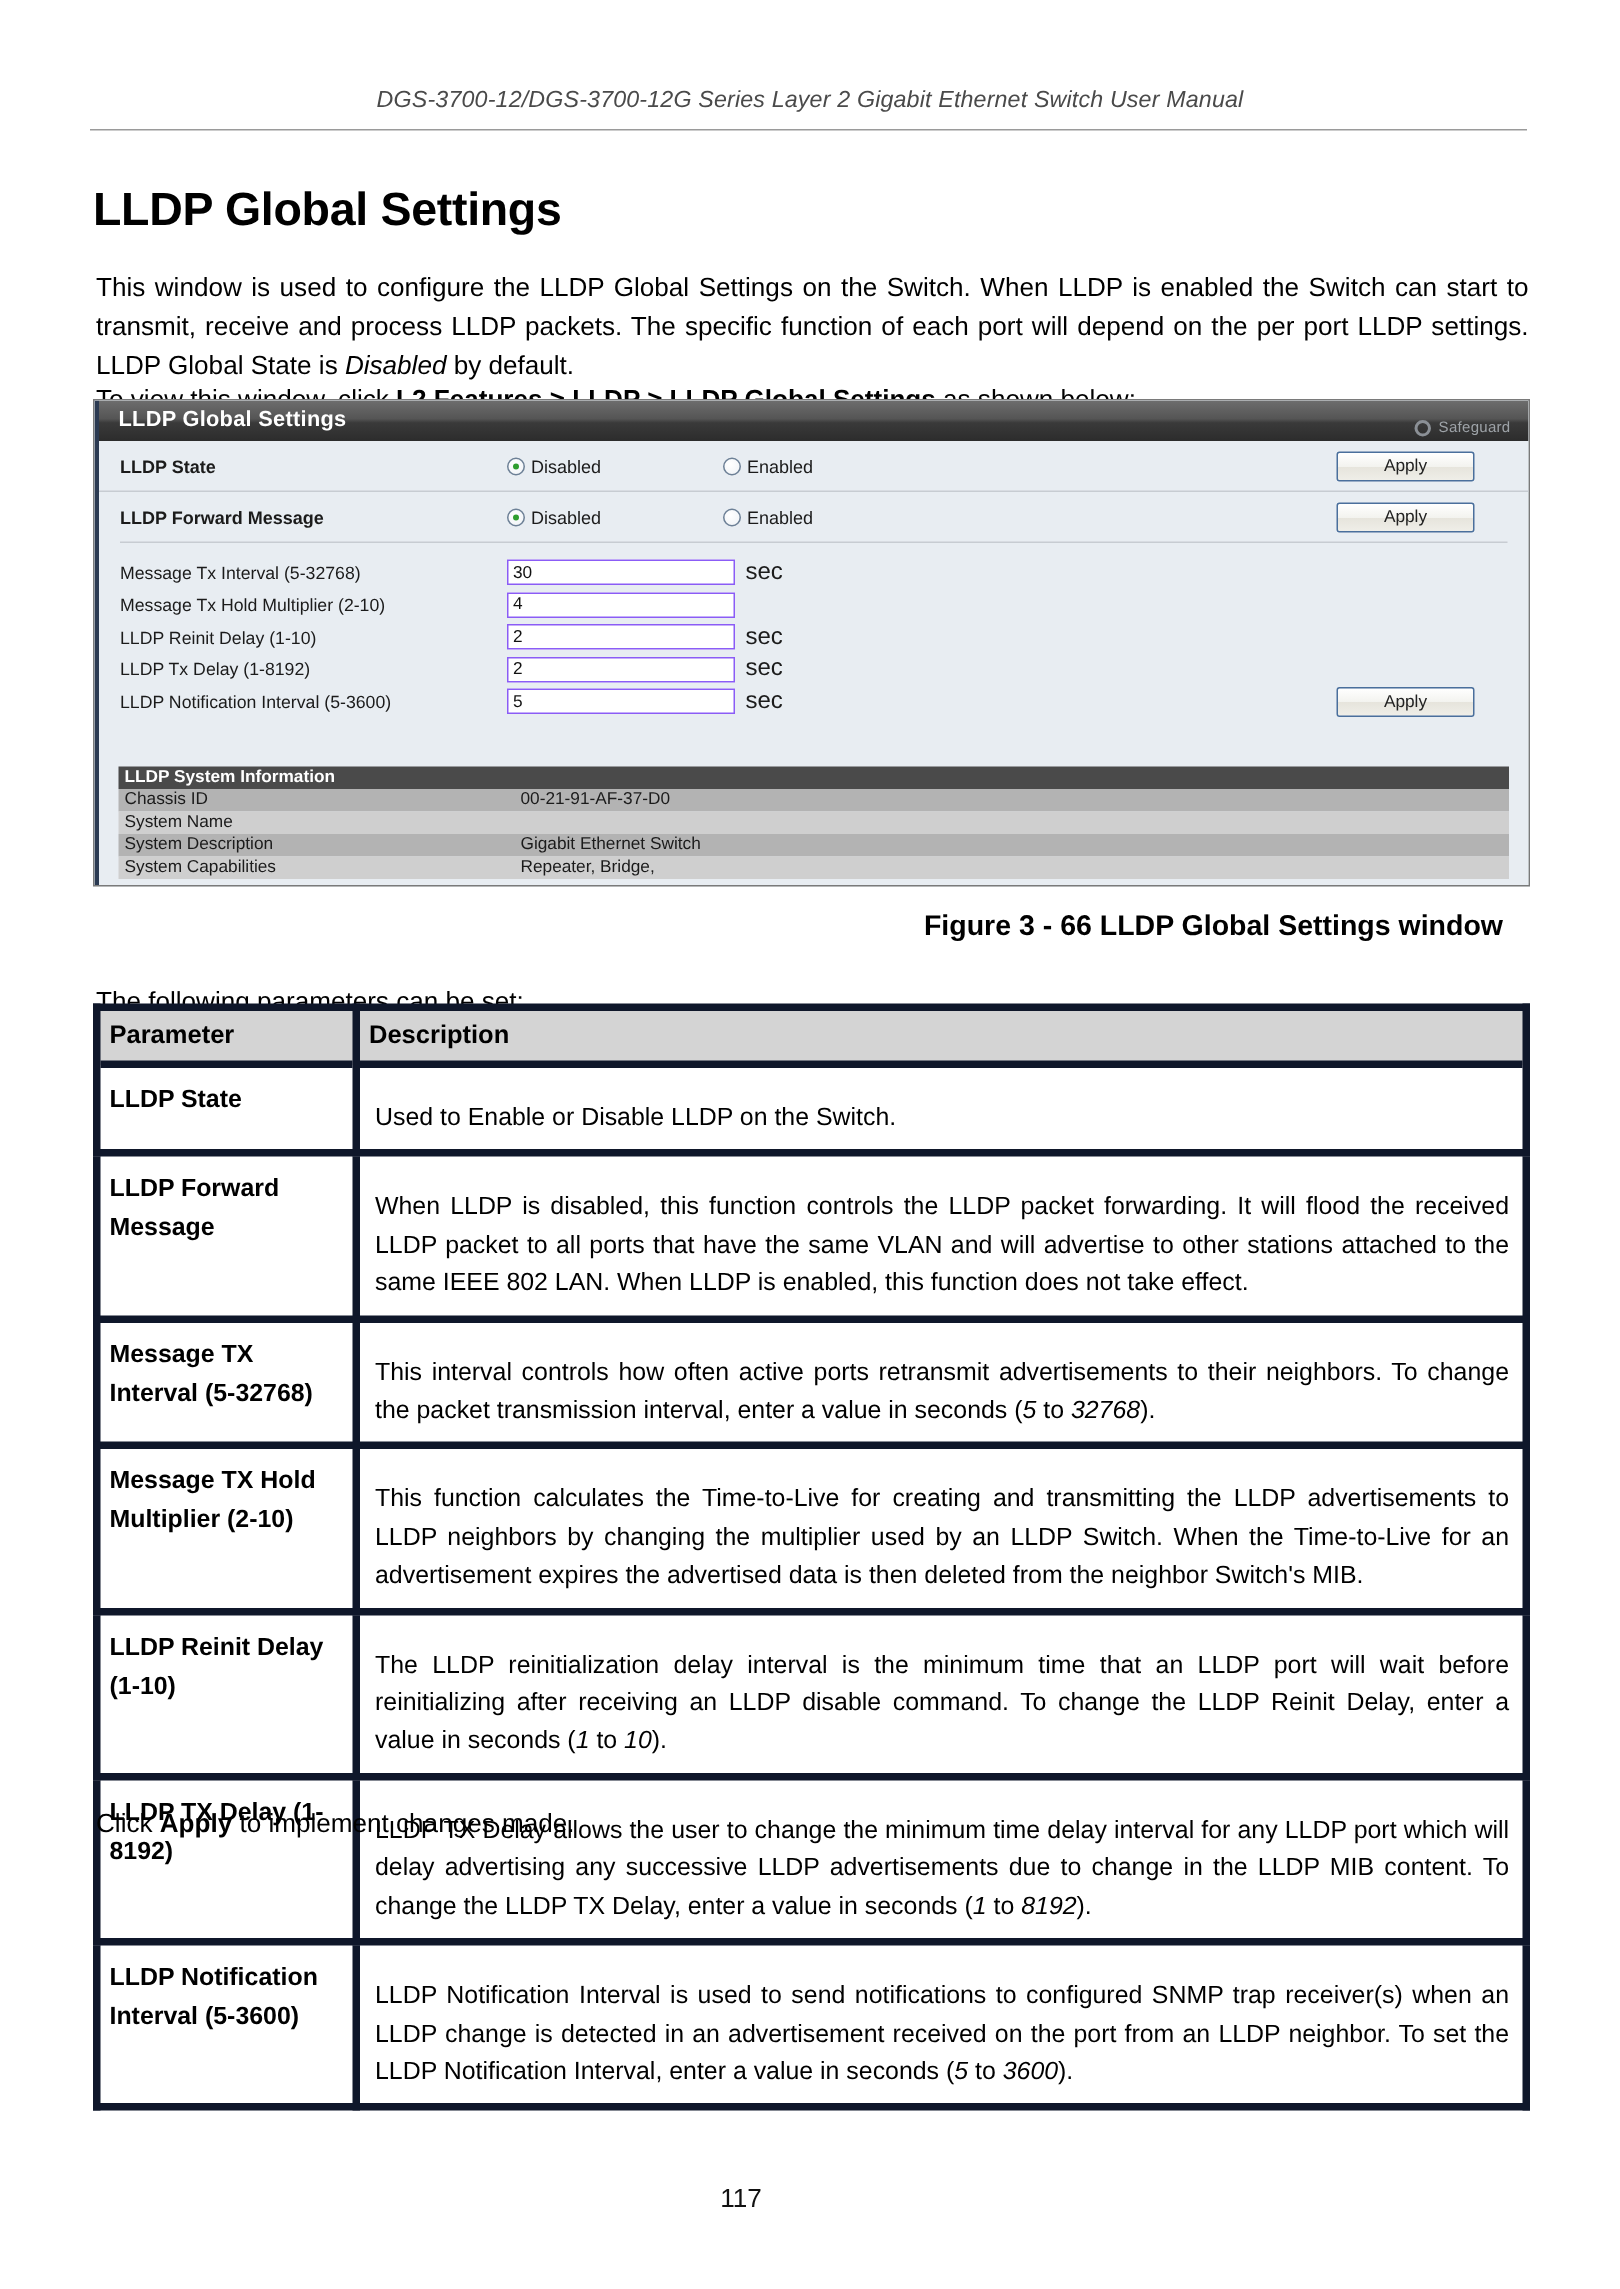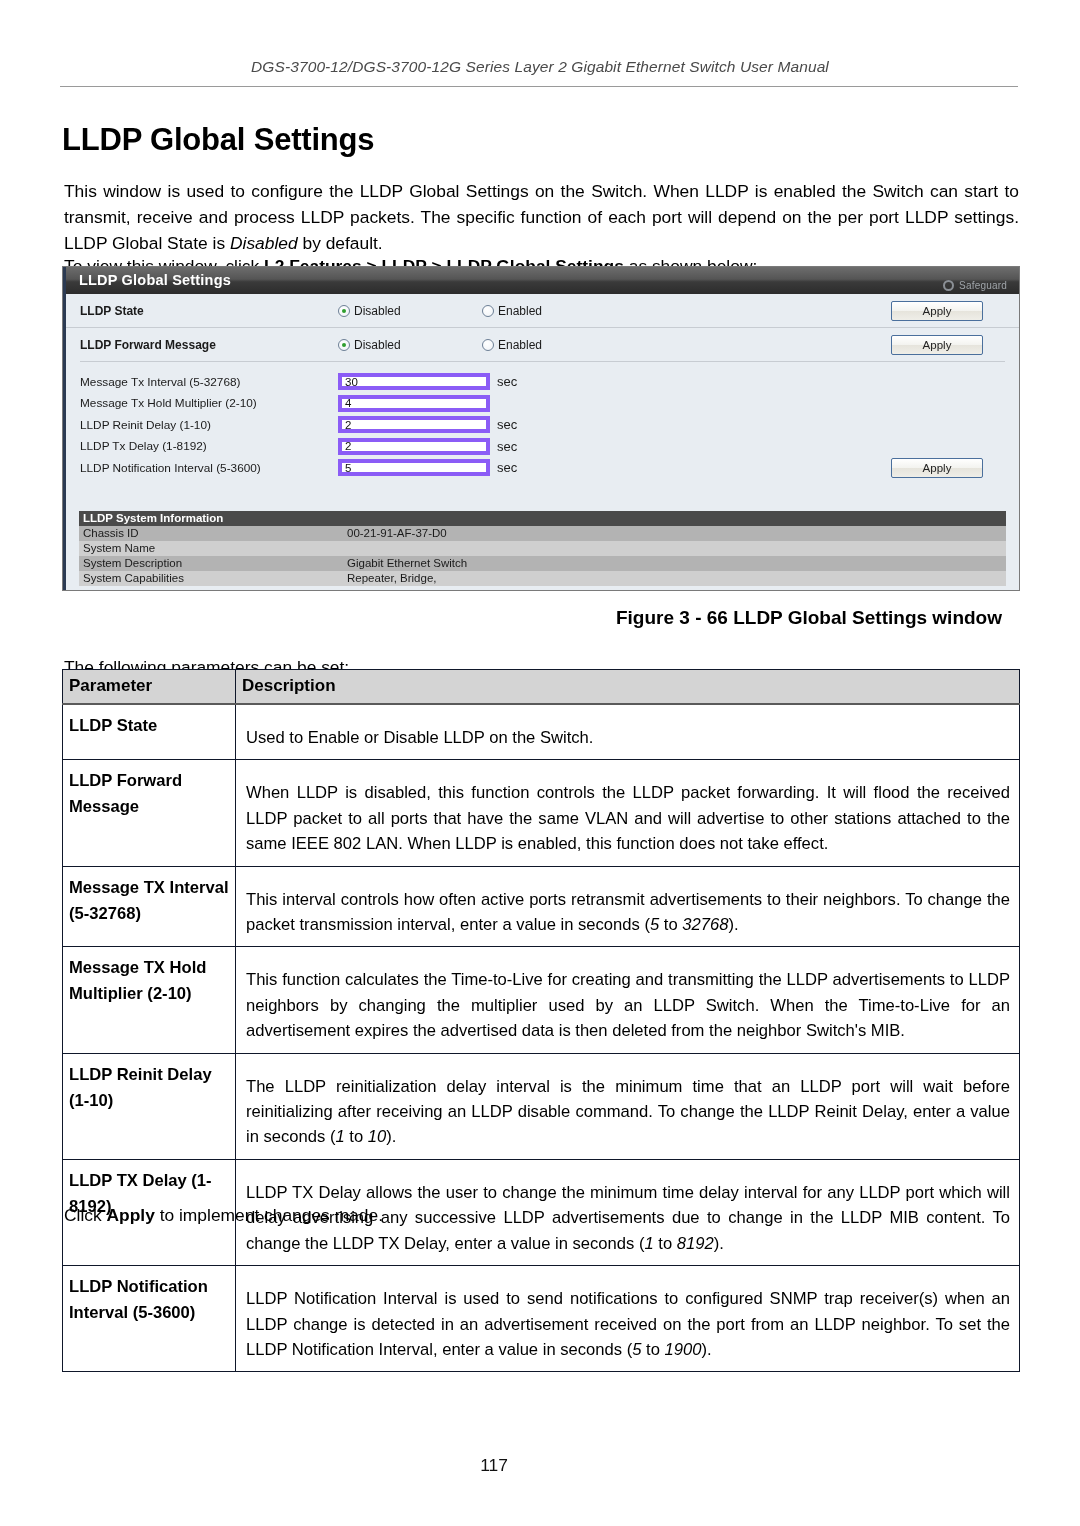--- a/index.html
+++ b/index.html
@@ -197,31 +197,31 @@
   .field-label {
     width: 272px;
     padding-left: 14px;
     box-sizing: border-box;
     font-size: 11.8px;
   }
   .field-input {
     width: 152px;
     height: 17px;
     background: #ffffff;
-    border: 4px solid #8b5cf6;
+    border: 1px solid #8b5cf6;
     box-sizing: border-box;
     font-size: 11.5px;
     line-height: 15px;
     padding-left: 3px;
     color: #111;
     font-family: "Liberation Sans", sans-serif;
   }
   .field-unit {
     padding-left: 7px;
-    font-size: 13px;
+    font-size: 16px;
   }
 
   .sysinfo {
     position: absolute;
     left: 13px;
     right: 13px;
     bottom: 4px;
   }
   .sysinfo-head {
     background: #4a4a4a;
@@ -260,21 +260,21 @@
   .ptable {
     position: absolute;
     top: 669px;
     left: 62px;
     width: 958px;
     border-collapse: collapse;
     table-layout: fixed;
     font-size: 16.6px;
   }
   .ptable th, .ptable td {
-    border: 1px solid #0f172a;
+    border: 5px solid #0f172a;
     vertical-align: top;
     box-sizing: border-box;
   }
   .ptable thead th {
     background: #d4d4d4;
     font-size: 17px;
     font-weight: bold;
     text-align: left;
     padding: 6px 0 7px 6px;
     border-bottom: 2px solid #5a5a5a;
@@ -442,21 +442,21 @@
       <tr>
         <td class="cell-param">LLDP Reinit Delay (1-10)</td>
         <td class="cell-desc"><span>The LLDP reinitialization delay interval is the minimum time that an LLDP port will wait before reinitializing after receiving an LLDP disable command. To change the LLDP Reinit Delay, enter a value in seconds (</span><span class="it">1</span><span> to </span><span class="it">10</span><span>).</span></td>
       </tr>
       <tr>
         <td class="cell-param">LLDP TX Delay (1-8192)</td>
         <td class="cell-desc"><span>LLDP TX Delay allows the user to change the minimum time delay interval for any LLDP port which will delay advertising any successive LLDP advertisements due to change in the LLDP MIB content. To change the LLDP TX Delay, enter a value in seconds (</span><span class="it">1</span><span> to </span><span class="it">8192</span><span>).</span></td>
       </tr>
       <tr>
         <td class="cell-param">LLDP Notification Interval (5-3600)</td>
-        <td class="cell-desc"><span>LLDP Notification Interval is used to send notifications to configured SNMP trap receiver(s) when an LLDP change is detected in an advertisement received on the port from an LLDP neighbor. To set the LLDP Notification Interval, enter a value in seconds (</span><span class="it">5</span><span> to </span><span class="it">1900</span><span>).</span></td>
+        <td class="cell-desc"><span>LLDP Notification Interval is used to send notifications to configured SNMP trap receiver(s) when an LLDP change is detected in an advertisement received on the port from an LLDP neighbor. To set the LLDP Notification Interval, enter a value in seconds (</span><span class="it">5</span><span> to </span><span class="it">3600</span><span>).</span></td>
       </tr>
     </tbody>
   </table>
 
   <p class="para p-click"><span>Click </span><span class="bd">Apply</span><span> to implement changes made.</span></p>
 
   <div class="page-number">117</div>
 
 </div>
 

